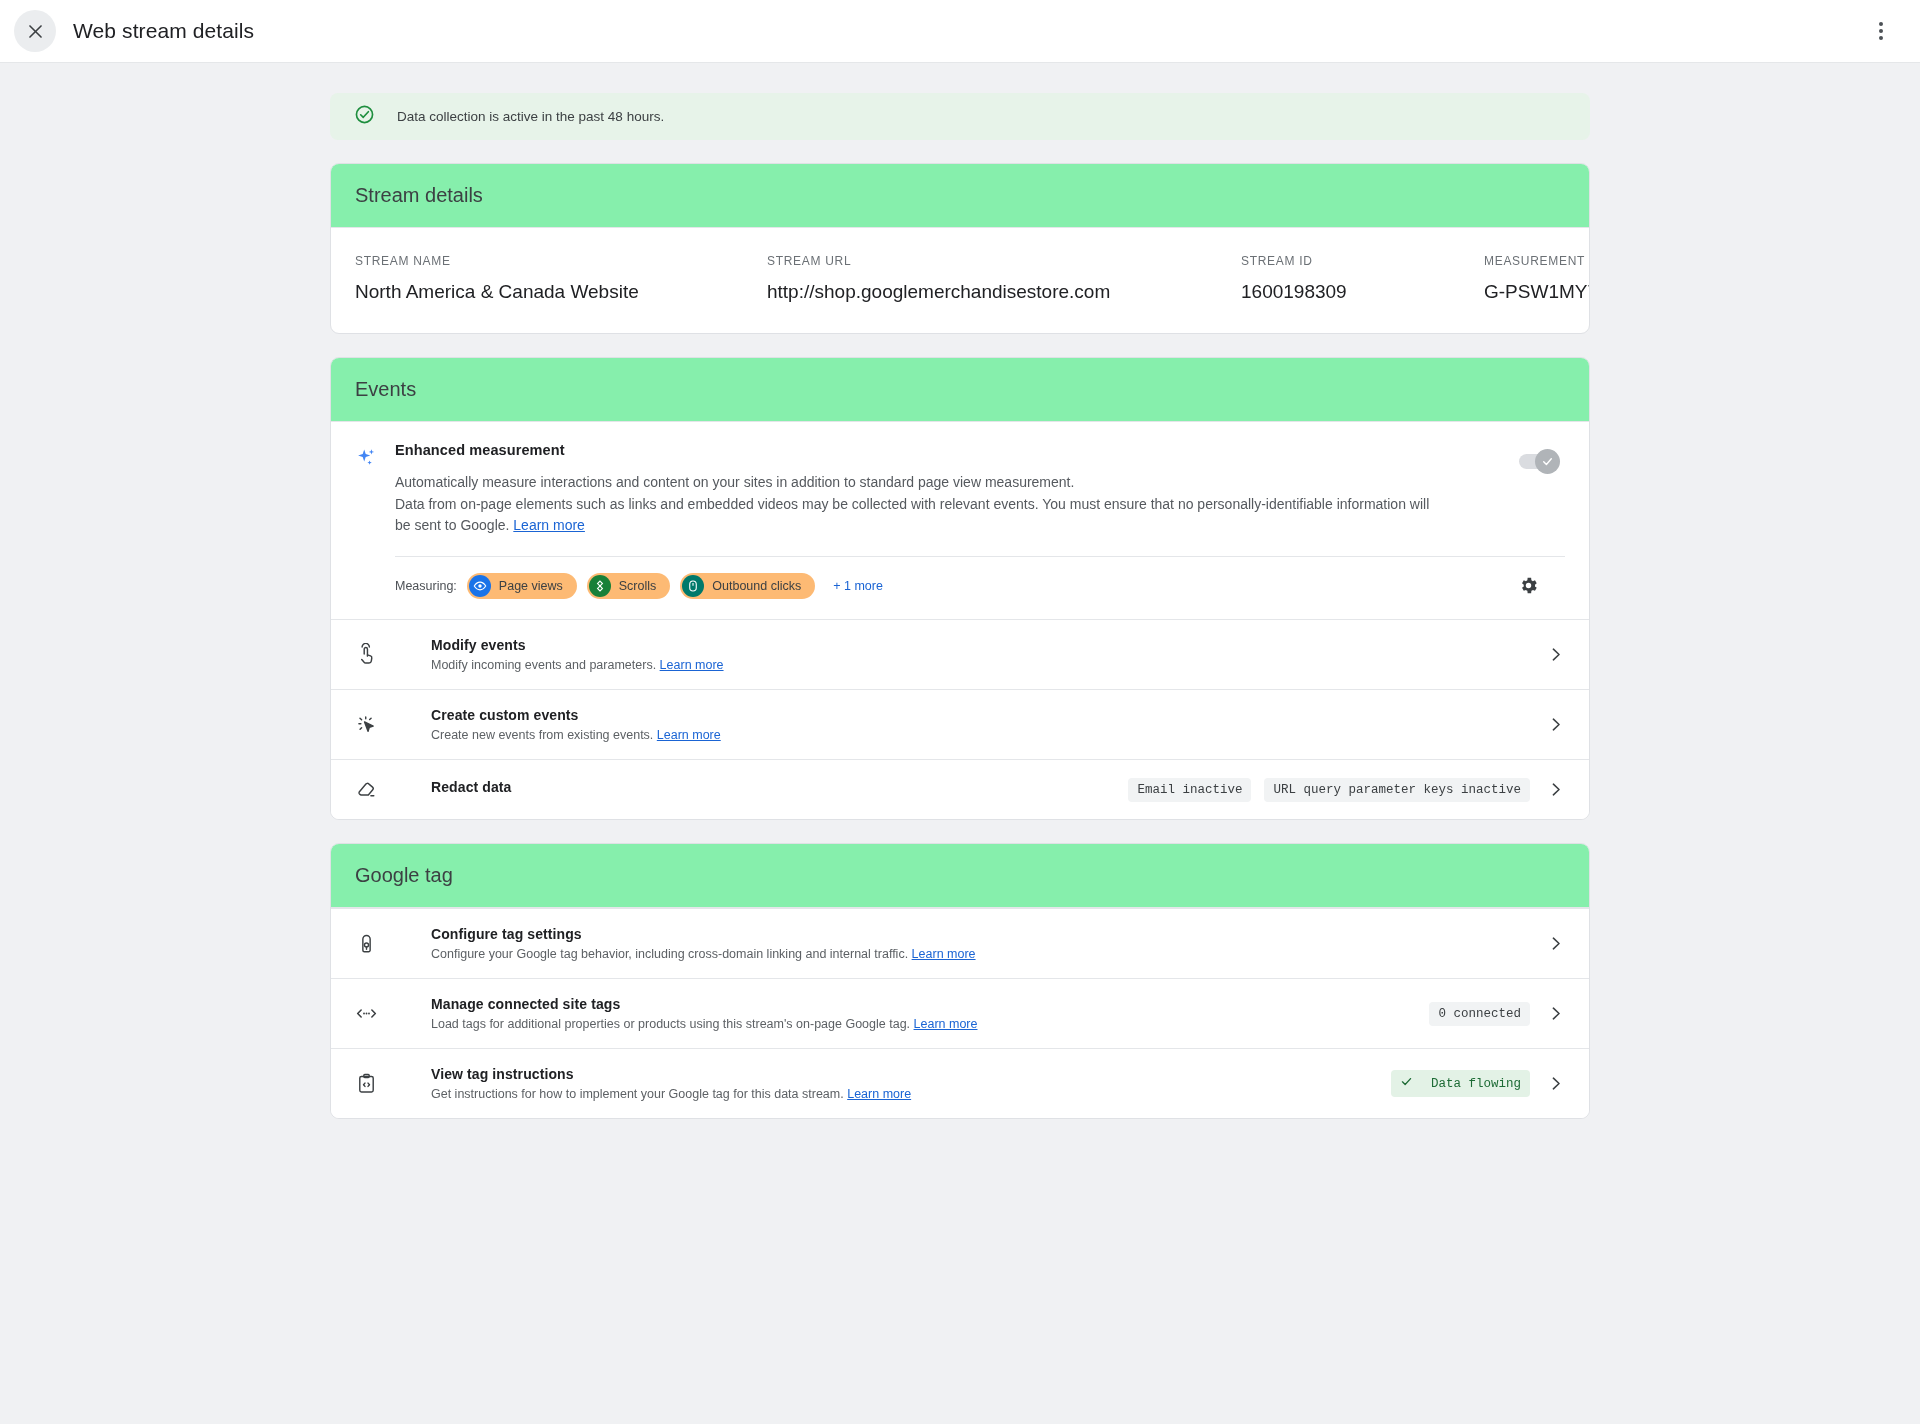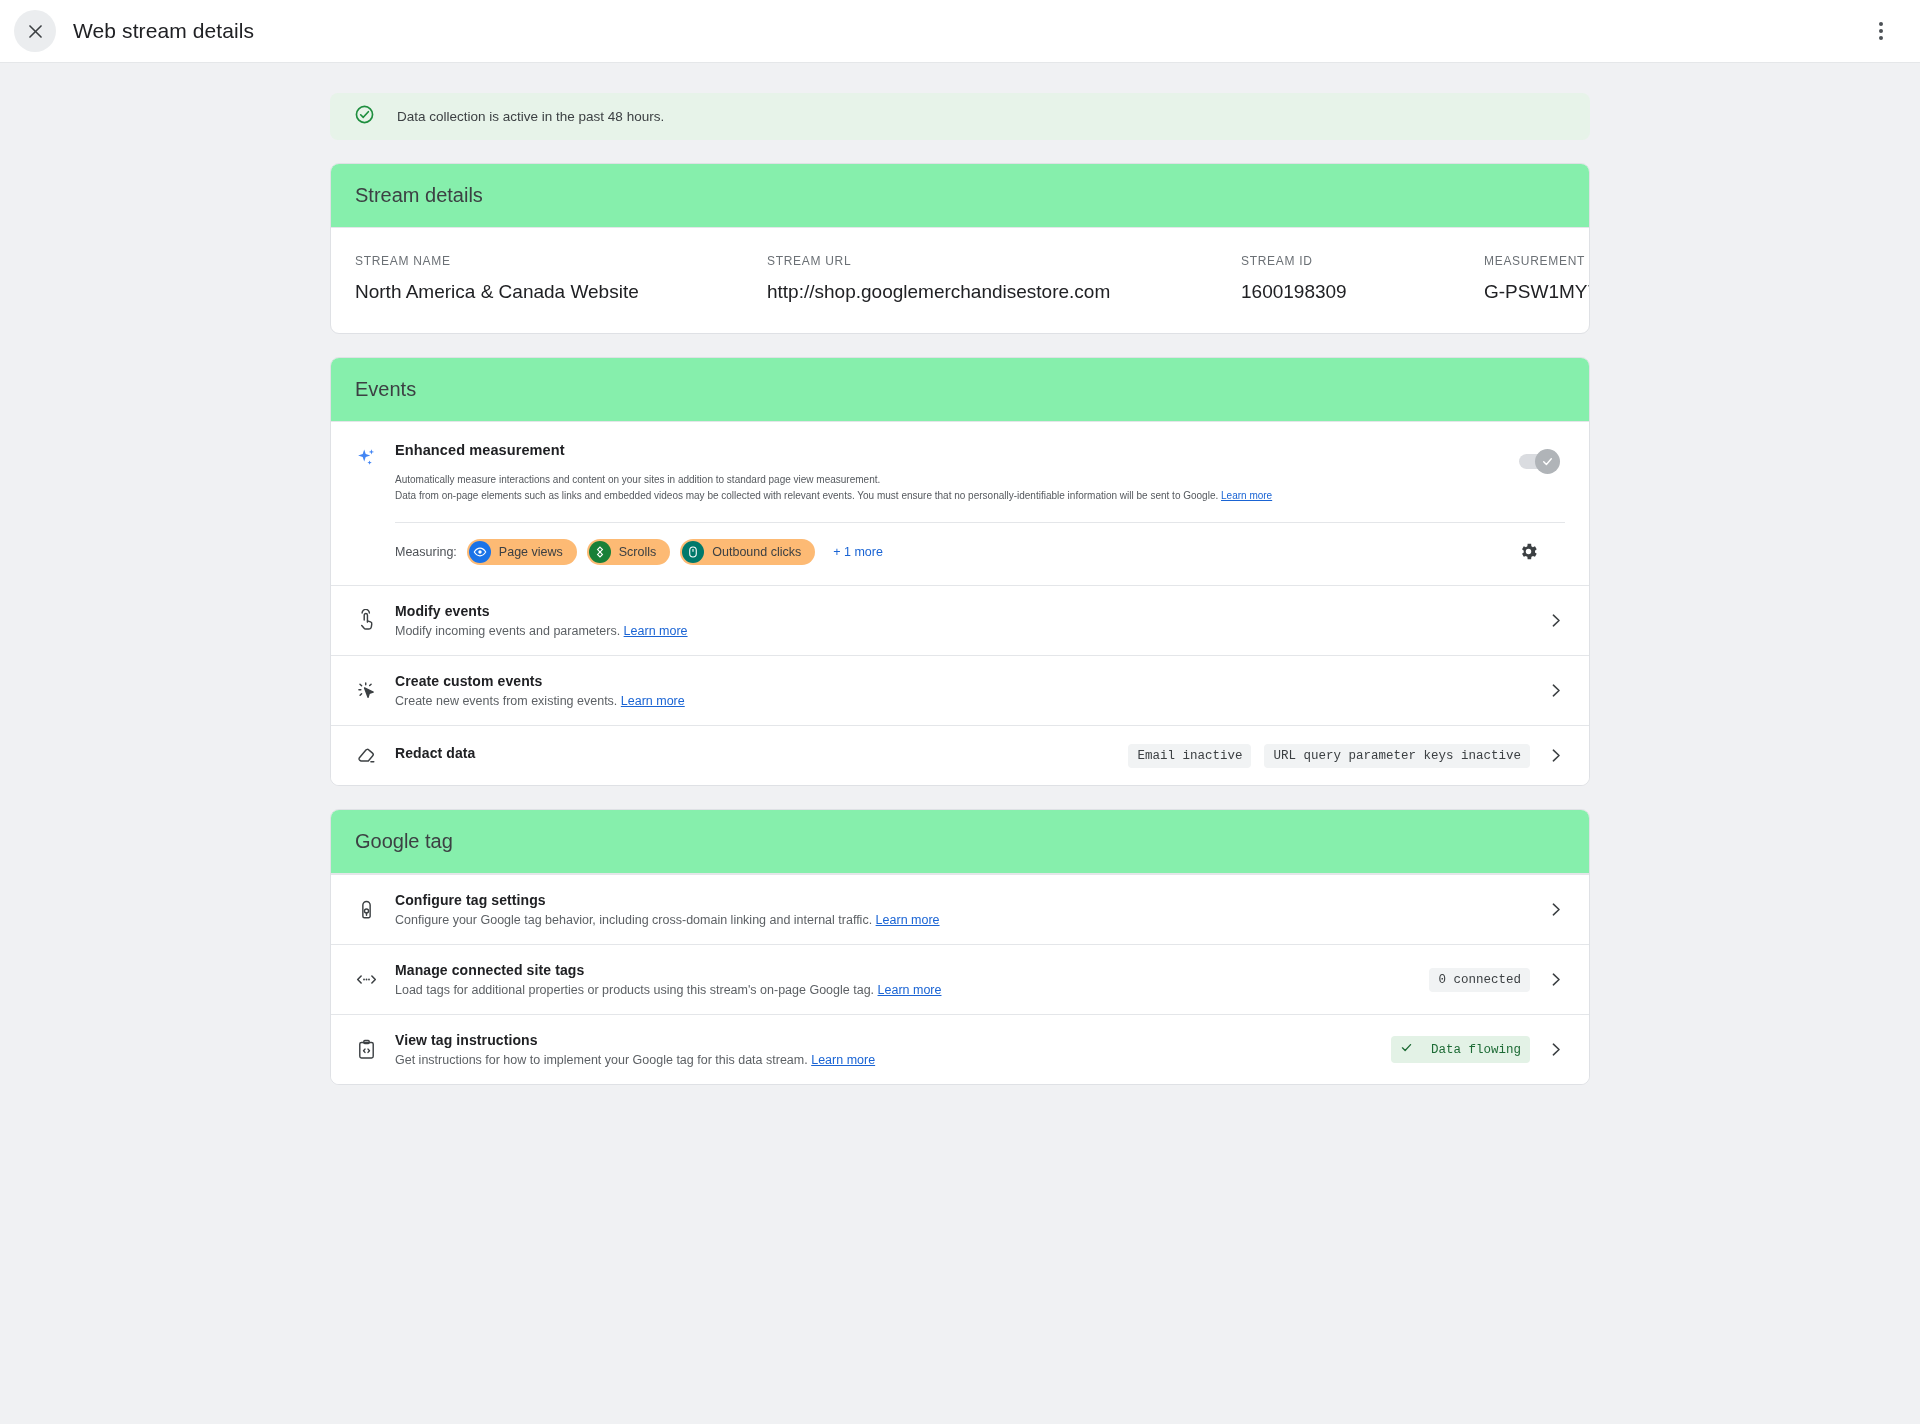--- a/index.html
+++ b/index.html
@@ -121,21 +121,21 @@
   .em-icon { width: 40px; flex: 0 0 40px; padding-top: 4px; }
   .em-body { flex: 1 1 auto; padding-right: 130px; }
   .em-title {
     font-size: 14.5px;
     font-weight: bold;
     color: #202124;
     margin-bottom: 14px;
     letter-spacing: .1px;
   }
   .em-desc {
-    font-size: 10px;
+    font-size: 14px;
     color: #55595e;
     line-height: 1.55;
   }
   a.lm { color: #1a64d4; text-decoration: underline; }
   .em-toggle-wrap {
     position: absolute;
     right: 34px;
     top: 32px;
   }
   .toggle {
@@ -211,21 +211,21 @@
     padding: 17px 22px 17px 24px;
     min-height: 60px;
     cursor: pointer;
     background: #fff;
   }
   .row:first-child { border-top: none; }
   .row-icon {
     width: 40px; flex: 0 0 40px;
     display: flex; align-items: center;
   }
-  .row-text { flex: 1 1 auto; }
+  .row-text { flex: 1 1 auto; margin-left: 36px; }
   .row-title {
     font-size: 14px;
     font-weight: bold;
     color: #202124;
     margin-bottom: 5px;
     letter-spacing: .1px;
   }
   .row-sub {
     font-size: 12.5px;
     color: #5d6165;

